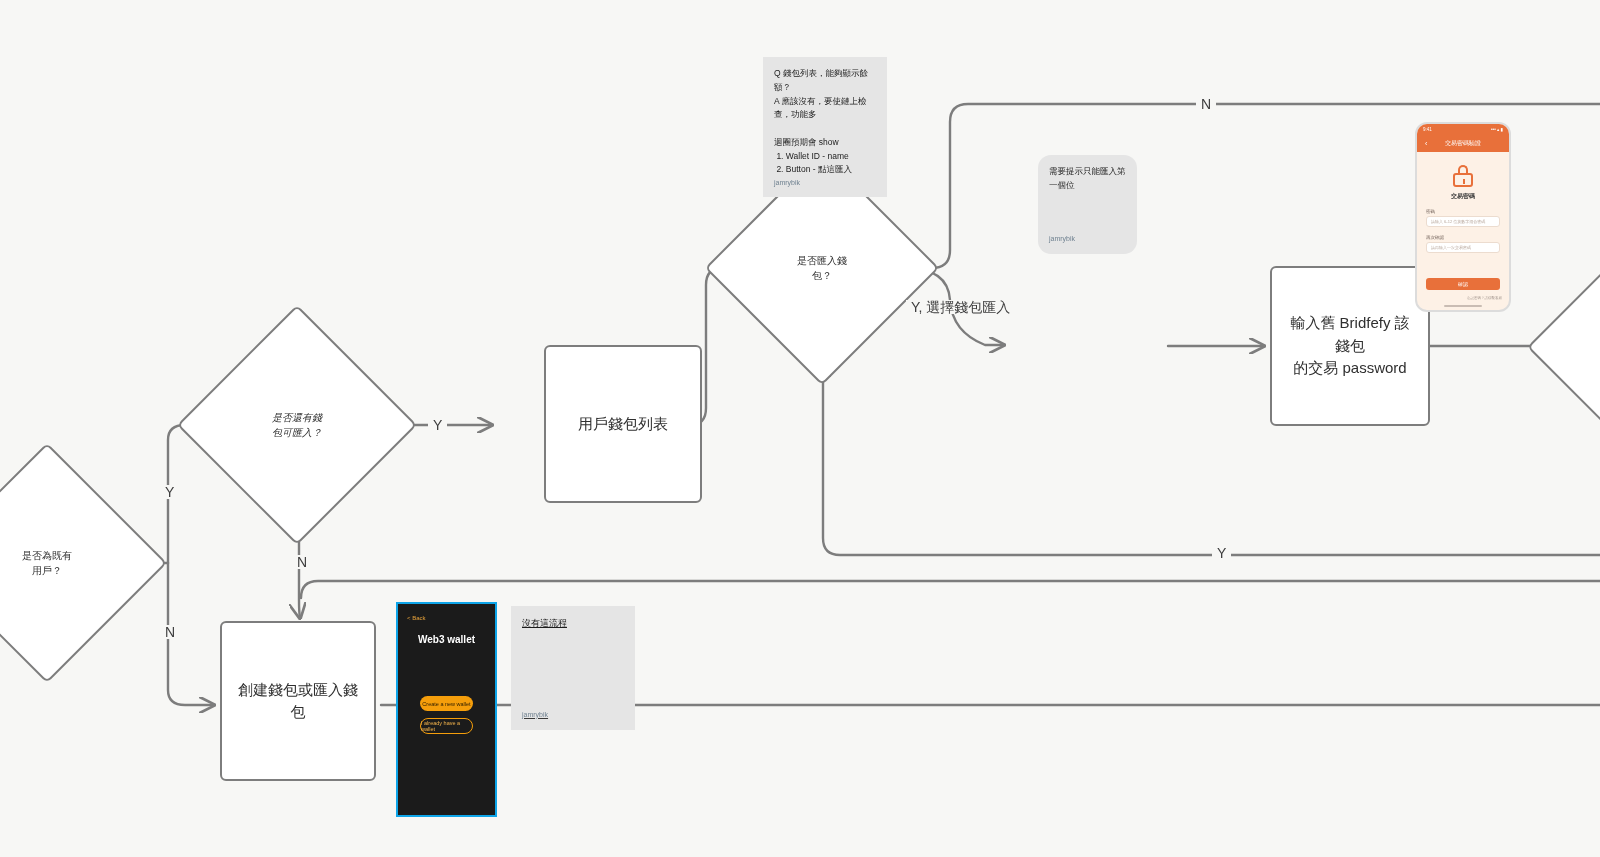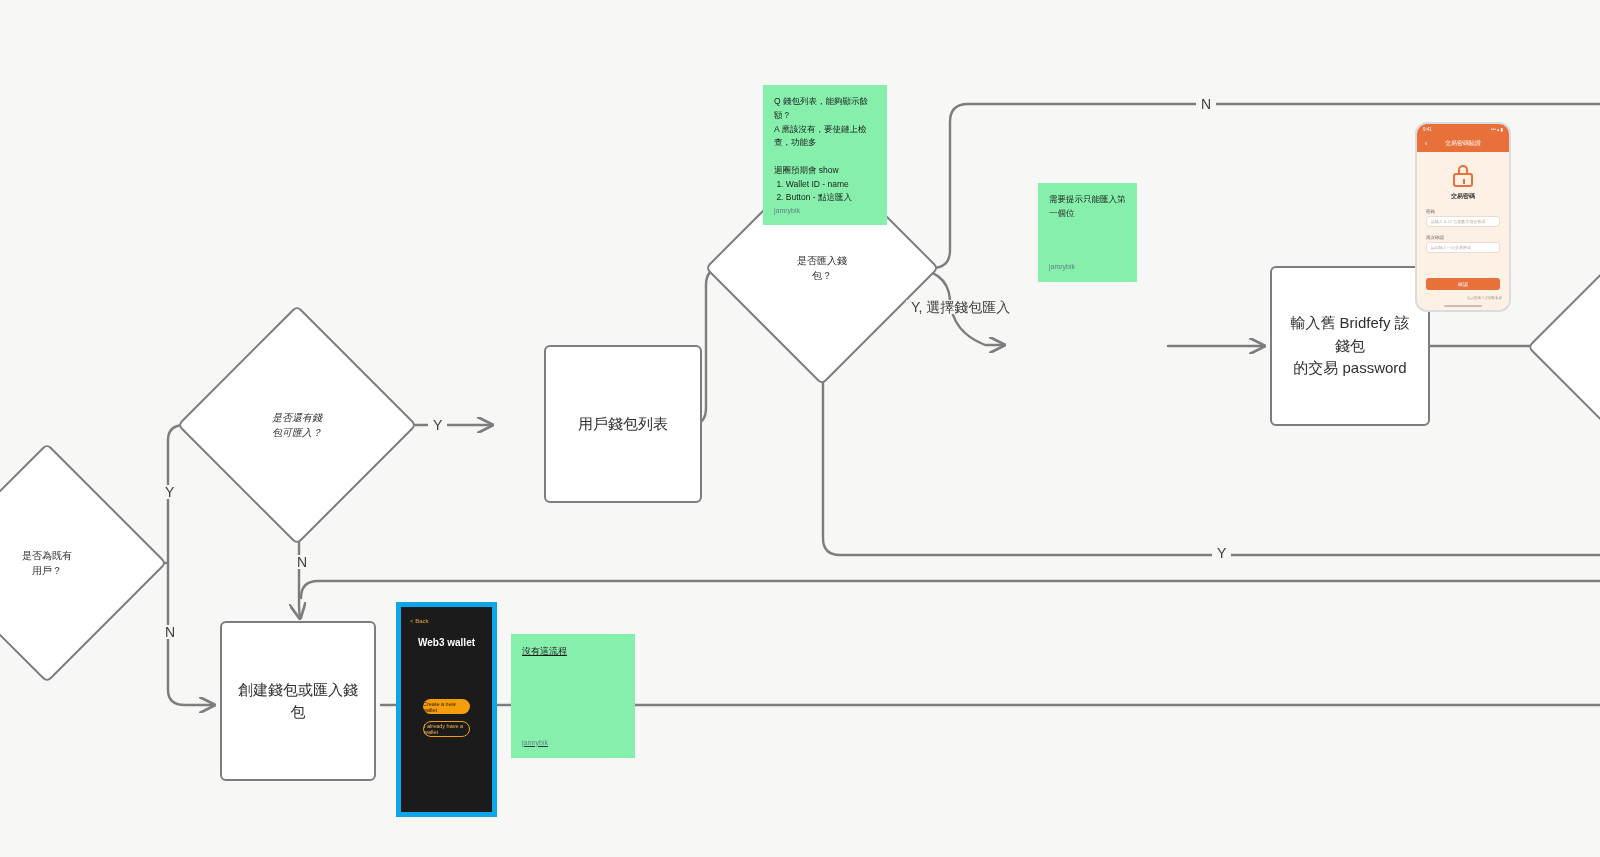--- a/index.html
+++ b/index.html
@@ -32,31 +32,31 @@
   }
 
   
   .elabel{
     position:absolute;font-size:14px;color:#3d3d3d;background:#f7f7f5;
     padding:0 5px;white-space:nowrap;line-height:1;
   }
 
   
   .sticky{
-    position:absolute;background:#86efac;color:#1c1c1c;
+    position:absolute;background:#e5e5e5;color:#1c1c1c;
     padding:10px 11px;box-sizing:border-box;display:flex;flex-direction:column;
-    font-size:8.5px;line-height:1.62;margin-top:28px;
+    font-size:8.5px;line-height:1.62;
   }
   .sticky .stxt{white-space:pre-wrap;flex:1 1 auto;}
   .sticky .sauthor{font-size:7px;color:#5a6f80;margin-top:auto;opacity:.85;}
   .sticky-lg{font-size:9px;text-decoration:underline;}
 
   
   .phone-dark{
-    position:absolute;background:#1b1b1b;border:5px solid #0ea5e9;box-sizing:border-box;
+    position:absolute;background:#1b1b1b;border:2px solid #0ea5e9;box-sizing:border-box;
     overflow:hidden;
   }
   .pd-back{position:absolute;left:9px;top:11px;font-size:6px;color:#e8a33a;}
   .pd-title{position:absolute;left:0;right:0;top:30px;text-align:center;font-size:10px;color:#fff;font-weight:bold;}
   .pd-btn1{
     position:absolute;left:22px;right:22px;top:92px;height:15px;border-radius:8px;
     background:#f59e0b;color:#2b1c00;font-size:5.5px;display:flex;align-items:center;justify-content:center;
   }
   .pd-btn2{
     position:absolute;left:22px;right:22px;top:114px;height:14px;border-radius:8px;
@@ -181,21 +181,21 @@
   <div class="sticky" style="left:763px;top:57px;width:124px;height:140px;">
     <div class="stxt">Q 錢包列表，能夠顯示餘額？
 A 應該沒有，要使鏈上檢查，功能多
 
 迴圈預期會 show
  1. Wallet ID - name
  2. Button - 點這匯入</div>
     <div class="sauthor">jamrybik</div>
   </div>
 
-  <div class="sticky" style="left:1038px;top:155px;width:99px;height:99px;">
+  <div class="sticky" style="left:1038px;top:155px;width:99px;height:99px;border-radius:13px;">
     <div class="stxt">需要提示只能匯入第一個位</div>
     <div class="sauthor">jamrybik</div>
   </div>
 
   <div class="sticky sticky-lg" style="left:511px;top:606px;width:124px;height:124px;">
     <div class="stxt">沒有這流程</div>
     <div class="sauthor">jamrybik</div>
   </div>
 
   <div class="phone-dark" style="left:396px;top:602px;width:101px;height:215px;">

